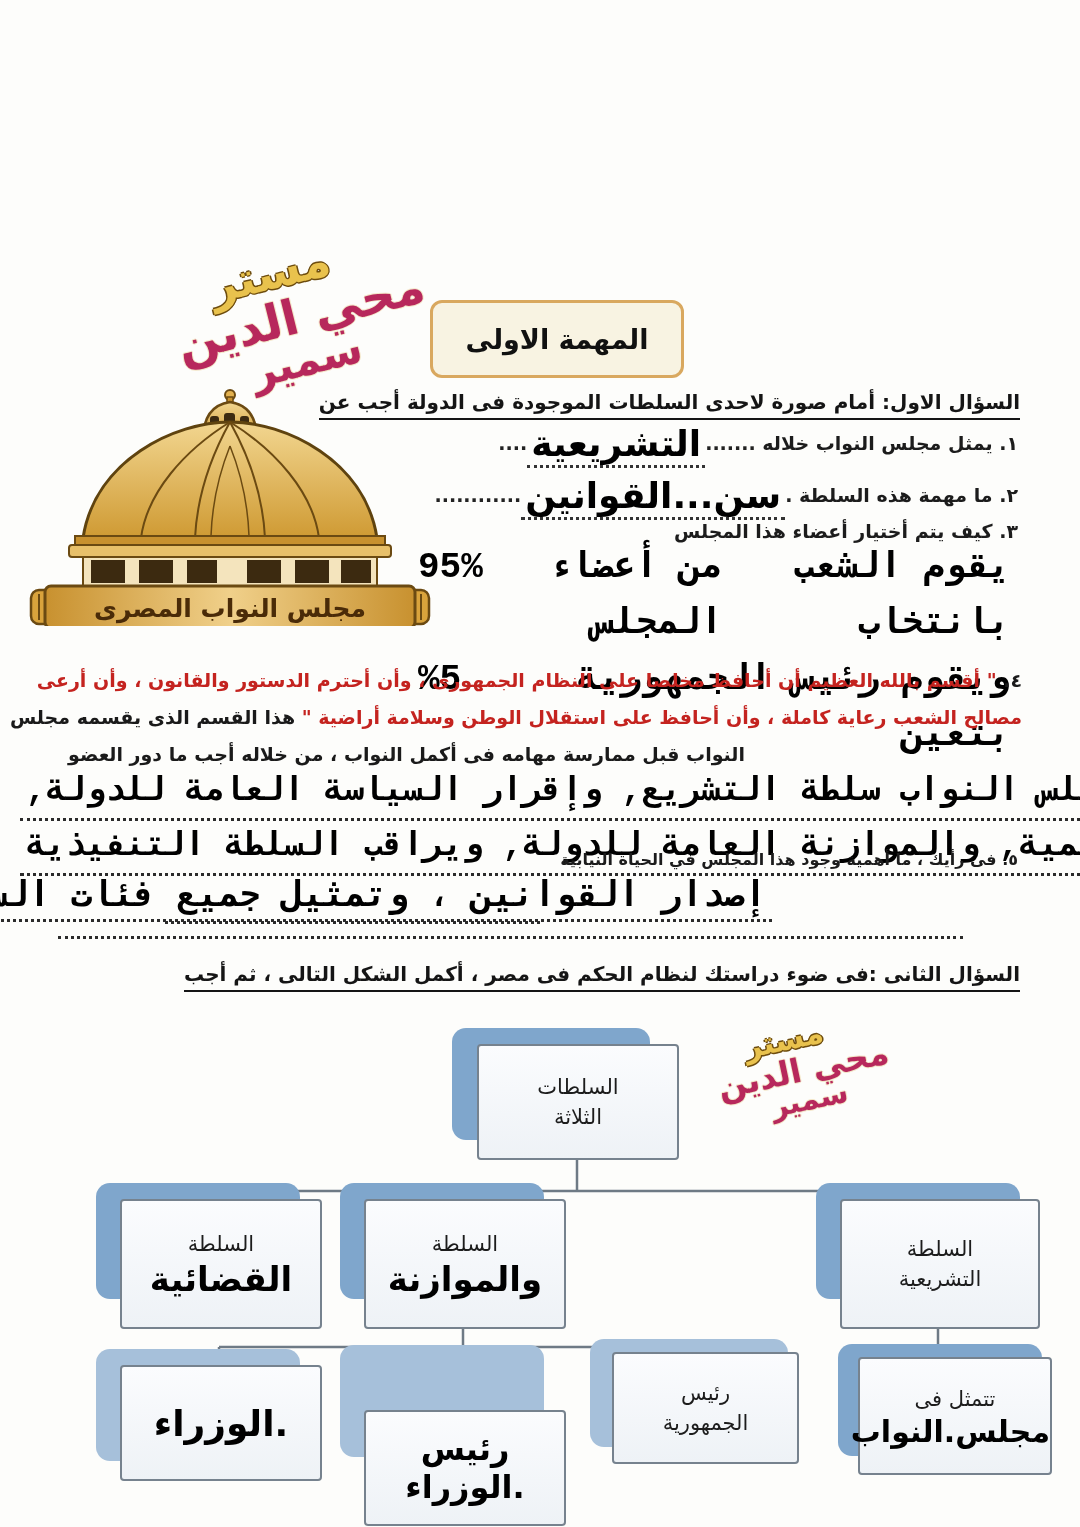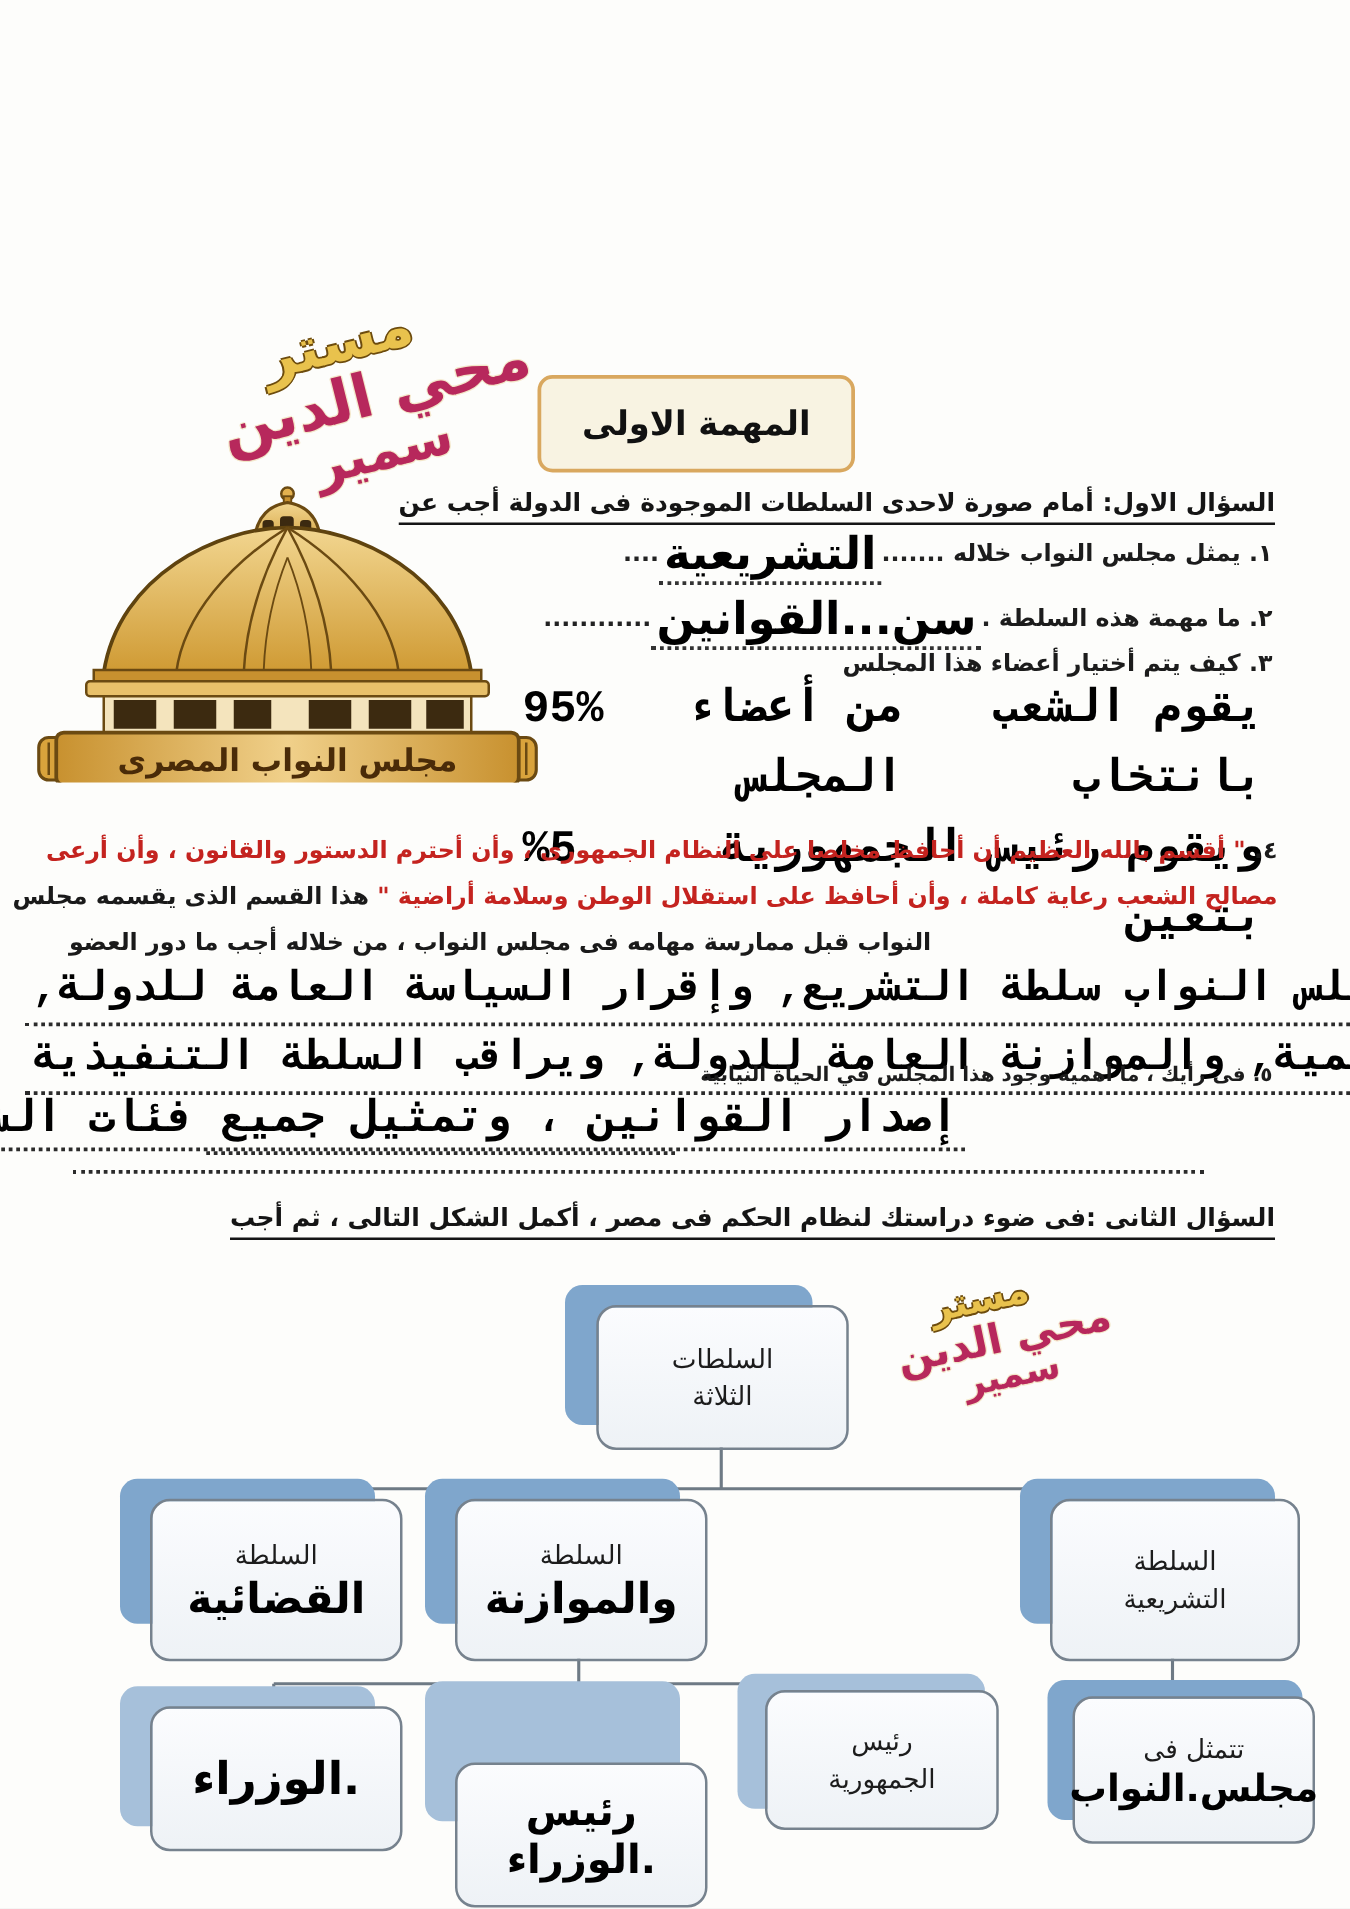--- a/index.html
+++ b/index.html
@@ -55,23 +55,23 @@
   .q5-line{top:850px;font-size:16px;}
   .q5-ans{right:308px;top:874px;font-size:35px;direction:rtl;white-space:nowrap;}
   .q5-ans .dotline{border-bottom:3px dotted #2b2b2b;padding:0 6px 2px;display:inline-block;}
   .dotted-rule{position:absolute;border-bottom:3px dotted #2b2b2b;height:0;}
   .rule-short{left:165px;top:921px;width:375px;}
   .rule-long{left:58px;top:936px;width:905px;}
   
   .shadow{position:absolute;border-radius:14px;background:#7fa6cc;}
   .shadow.light{background:#a6c0da;}
   .dbox{
-    position:absolute;border:2.5px solid #76828e;border-radius:16px;
+    position:absolute;border:2.5px solid #76828e;border-radius:4px;
     background:linear-gradient(180deg,#fbfcfe 0%,#eef2f6 100%);
-    display:flex;flex-direction:column;align-items:center;justify-content:center;
+    display:flex;flex-direction:column;justify-content:center;
     direction:rtl;text-align:center;color:#1c1c1c;
   }
   .dbox .lbl{font-size:21px;line-height:30px;}
   .dbox .ansbig{font-weight:bold;color:#000;}
   svg.connectors{position:absolute;left:0;top:0;pointer-events:none;}
 </style>
 </head>
 <body>
 
 <div class="page">
@@ -163,21 +163,21 @@
 
   <div class="q4">
     <div>
       <span>٤.</span>
       <span class="red">" أقسم بالله العظيم أن أحافظ مخلصا على النظام الجمهورى ، وأن أحترم الدستور والقانون ، وأن أرعى</span>
     </div>
     <div>
       <span class="red">مصالح الشعب رعاية كاملة ، وأن أحافظ على استقلال الوطن وسلامة أراضية "</span>
       <span>هذا القسم الذى يقسمه مجلس</span>
     </div>
-    <div class="l3">النواب قبل ممارسة مهامه فى مجلس النواب ، من خلاله أجب ما دور العضو</div>
+    <div class="l3">النواب قبل ممارسة مهامه فى أكمل النواب ، من خلاله أجب ما دور العضو</div>
   </div>
 
   <div class="big-ans q4-ans" style="position:absolute;">
     <div><span class="dotline rtl">يتولى مجلس النواب سلطة التشريع, وإقرار السياسة العامة للدولة,</span></div>
     <div><span class="dotline rtl">والخطة العامة للتنمية, والموازنة العامة للدولة, ويراقب السلطة التنفيذية</span></div>
   </div>
 
   <div class="item q5-line">
     <span>٥.</span>
     <span>فى رأيك ، ما أهمية وجود هذا المجلس في الحياة النيابية</span>

